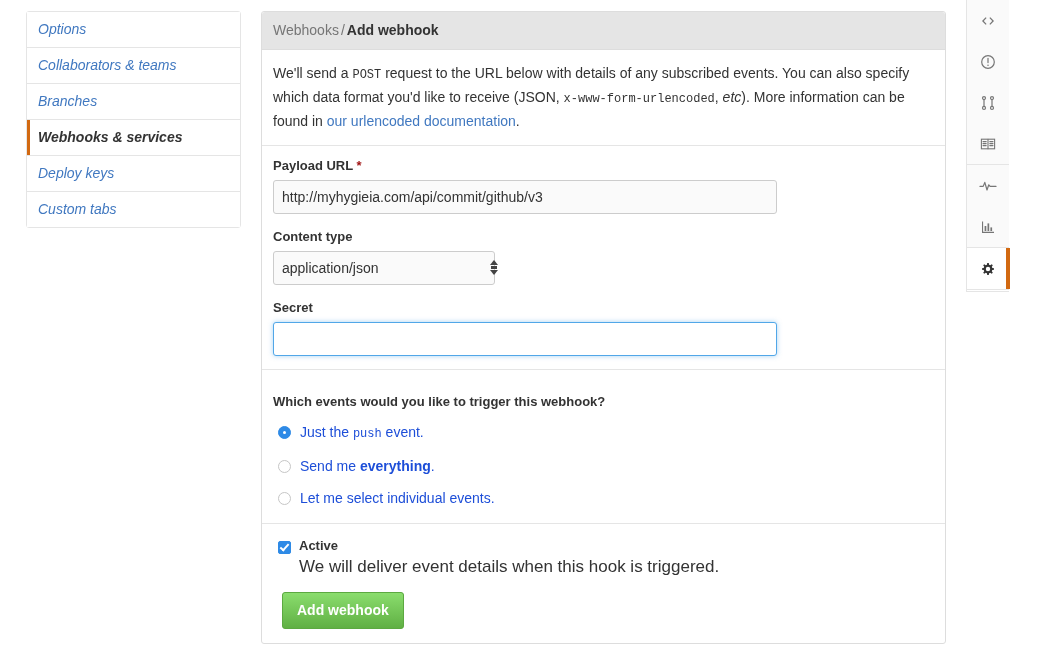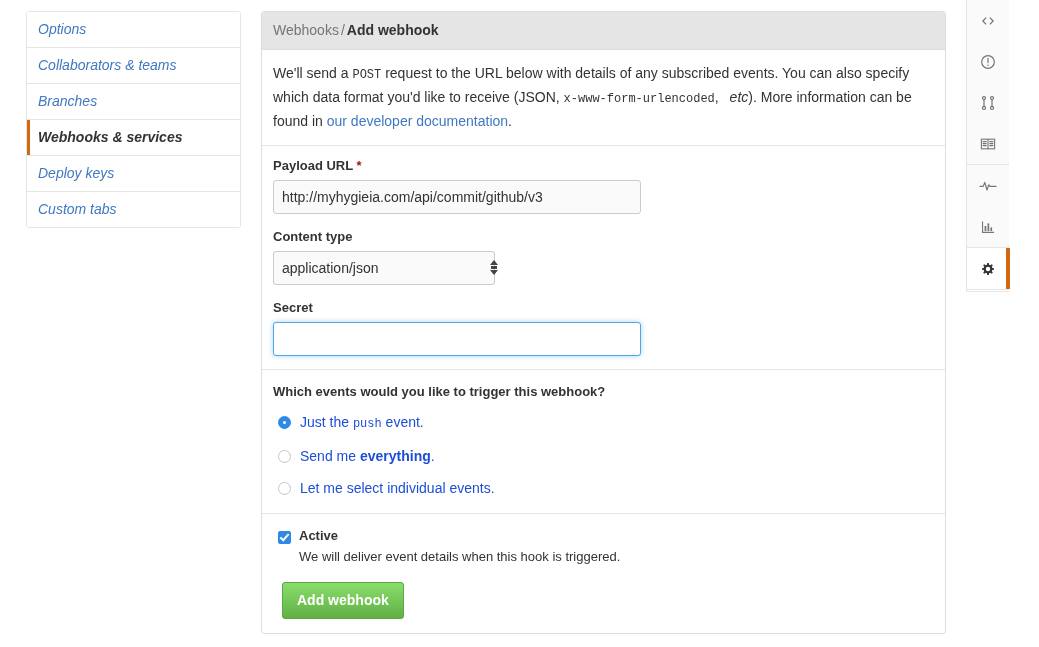--- a/index.html
+++ b/index.html
@@ -92,39 +92,39 @@
     margin: 0;
     font-size: 14px;
     line-height: 22px;
     color: #333;
   }
   .intro a { color: #4078c0; text-decoration: none; cursor: pointer; }
   code, .mono {
     font-family: "Liberation Mono", "DejaVu Sans Mono", monospace;
     font-size: 12px;
   }
-  .intro em { font-style: italic; margin-left: 7px; }
+  .intro em { font-style: italic; }
 
   
   .field { margin-bottom: 15px; }
   .field:last-child { margin-bottom: 0; }
   .field-label {
     display: block;
     font-size: 13px;
     font-weight: bold;
     color: #333;
     margin-bottom: 6px;
     line-height: 16px;
   }
   .req { color: #9f1111; font-weight: bold; }
 
   .text-input {
     display: block;
     box-sizing: border-box;
-    width: 368px;
+    width: 504px;
     height: 34px;
     padding: 7px 8px;
     font-family: "Liberation Sans", sans-serif;
     font-size: 14px;
     color: #333;
     background: #fafafa;
     border: 1px solid #ccc;
     border-radius: 3px;
     outline: none;
   }
@@ -172,21 +172,21 @@
   .select-arrows i.bar {
     top: 8px; left: 1px; width: 6px; height: 3px;
     border: none; background: #444;
   }
 
   
   .section-title {
     font-size: 13px;
     font-weight: bold;
     color: #333;
-    margin: 0 0 14px;
+    margin: 10px 0 14px;
     line-height: 16px;
   }
   .radio-row {
     display: flex;
     align-items: flex-start;
     margin-bottom: 15px;
     cursor: pointer;
   }
   .radio-row:last-child { margin-bottom: 2px; }
   .radio {
@@ -233,21 +233,21 @@
     position: absolute;
     left: 3px; top: 0px;
     width: 3px; height: 7px;
     border: solid #fff;
     border-width: 0 2px 2px 0;
     transform: rotate(42deg);
   }
   .check-label { font-size: 13px; font-weight: bold; color: #333; line-height: 16px; }
   .check-note {
     margin: 4px 0 0 26px;
-    font-size: 13px;
+    font-size: 17px;
     color: #333;
     line-height: 17px;
   }
 
   .btn-primary {
     display: inline-block;
     margin-top: 17px;
     margin-left: 9px;
     padding: 9px 14px;
     font-family: "Liberation Sans", sans-serif;
@@ -311,21 +311,21 @@
   <a class="nav-item">Custom tabs</a>
 </nav>
 
 <section class="panel">
 
   <div class="panel-header">
     <a class="crumb-link">Webhooks</a><span class="crumb-sep">/</span><span class="crumb-current">Add webhook</span>
   </div>
 
   <div class="panel-body">
-    <p class="intro"><span>We'll send a </span><code class="mono">POST</code><span> request to the URL below with details of any subscribed events. You can also specify which data format you'd like to receive (JSON, </span><code class="mono">x-www-form-urlencoded</code><span>, </span><em>etc</em><span>). More information can be found in </span><a>our developer documentation</a><span>.</span></p>
+    <p class="intro"><span>We'll send a </span><code class="mono">POST</code><span> request to the URL below with details of any subscribed events. You can also specify which data format you'd like to receive (JSON, </span><code class="mono">x-www-form-urlencoded</code><span>, </span><em>etc</em><span>). More information can be found in </span><a>our urlencoded documentation</a><span>.</span></p>
   </div>
 
   <div class="panel-body divider-top">
 
     <div class="field">
       <label class="field-label"><span>Payload URL</span>
         <span class="req">*</span></label>
       <input class="text-input" type="text" value="http://myhygieia.com/api/commit/github/v3" style="">
     </div>
 

